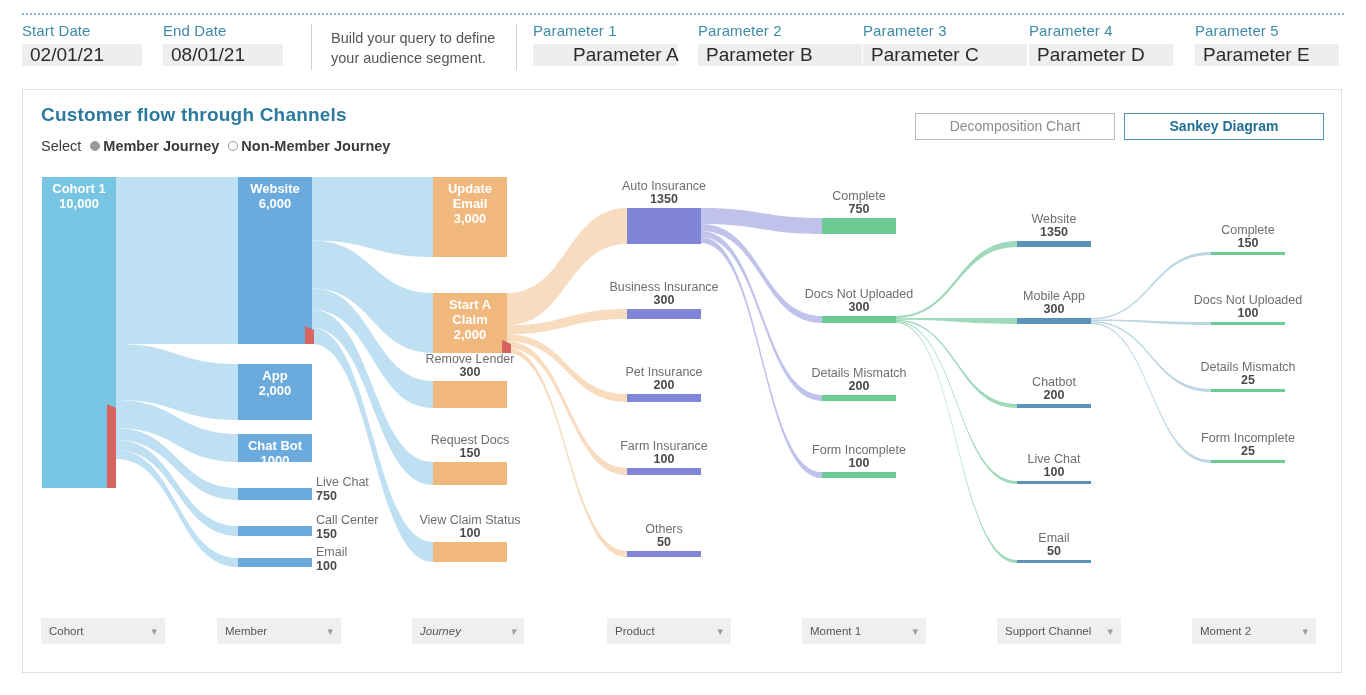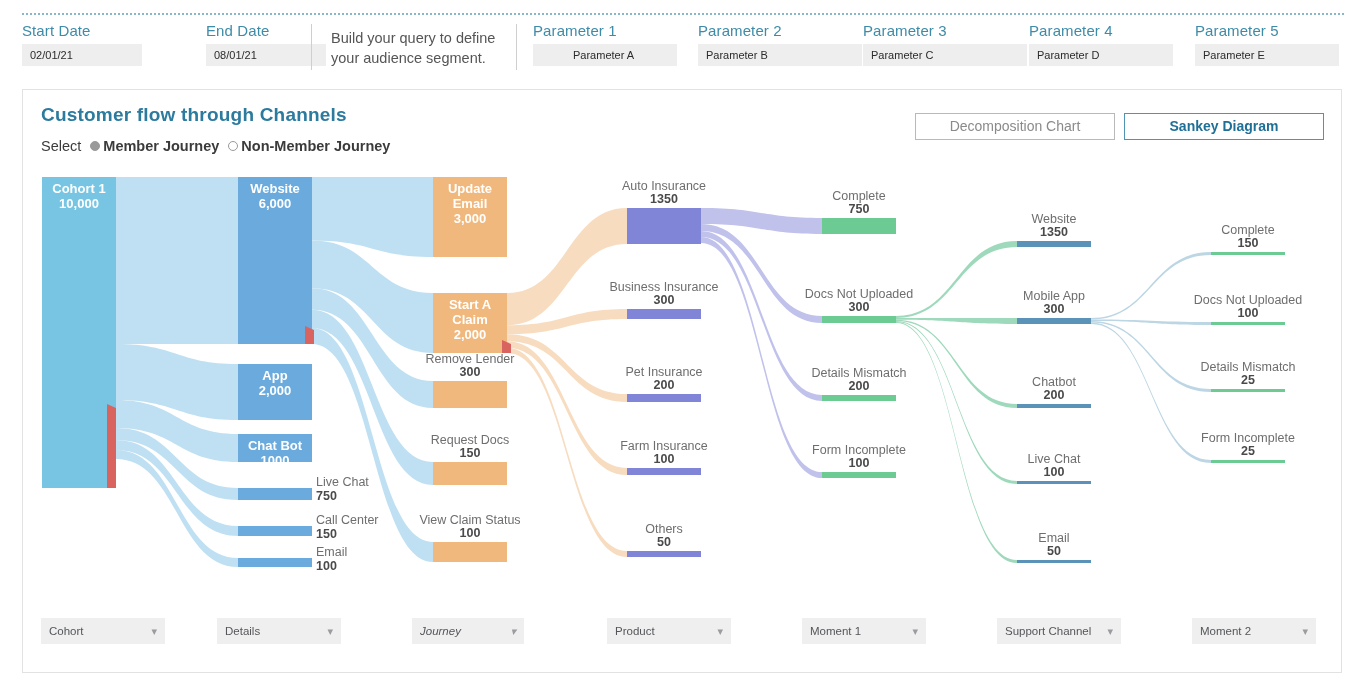--- a/index.html
+++ b/index.html
@@ -19,21 +19,21 @@
   .dotted-rule {
     position: absolute; left: 22px; top: 13px; width: 1322px; height: 0;
     border-top: 2px dotted #8ab6cc;
   }
   .filter-field { position: absolute; top: 22px; }
   .filter-label {
     font-size: 15px; color: #3e8ba8; letter-spacing: .1px; white-space: nowrap;
   }
   .filter-value {
     margin-top: 5px; background: #eeeeee; height: 22px; line-height: 22px;
-    font-size: 11px; color: #2b2b2b; padding: 0 8px; white-space: nowrap;
+    font-size: 19px; color: #2b2b2b; padding: 0 8px; white-space: nowrap;
   }
   .divider-v {
     position: absolute; top: 24px; width: 0; height: 46px;
     border-left: 1px solid #cfcfcf;
   }
   .helper-text {
     position: absolute; top: 28px; left: 331px; width: 180px;
     font-size: 14.5px; color: #555555; line-height: 20px;
   }
 
@@ -92,21 +92,21 @@
 <div class="page">
 
   <div class="topbar">
     <div class="dotted-rule"></div>
 
     <div class="filter-field" style="left:22px;">
       <div class="filter-label">Start Date</div>
       <div class="filter-value" style="width:120px;">02/01/21</div>
     </div>
 
-    <div class="filter-field" style="left:163px;margin-left:43px;">
+    <div class="filter-field" style="left:163px;">
       <div class="filter-label">End Date</div>
       <div class="filter-value" style="width:120px;">08/01/21</div>
     </div>
 
     <div class="divider-v" style="left:311px;"></div>
     <div class="helper-text">Build your query to define your audience segment.</div>
     <div class="divider-v" style="left:516px;"></div>
 
     <div class="filter-field" style="left:533px;">
       <div class="filter-label">Parameter 1</div>
@@ -342,21 +342,21 @@
             </g>
           </g>
         </svg>
     </div>
 
     <div class="sel" style="left:18px;width:124px;">
       <span>Cohort</span>
       <span class="chev">▾</span>
     </div>
     <div class="sel" style="left:194px;width:124px;">
-      <span>Details</span>
+      <span>Member</span>
       <span class="chev">▾</span>
     </div>
     <div class="sel" style="left:389px;width:112px;font-style:italic;">
       <span>Journey</span>
       <span class="chev">▾</span>
     </div>
     <div class="sel" style="left:584px;width:124px;">
       <span>Product</span>
       <span class="chev">▾</span>
     </div>

